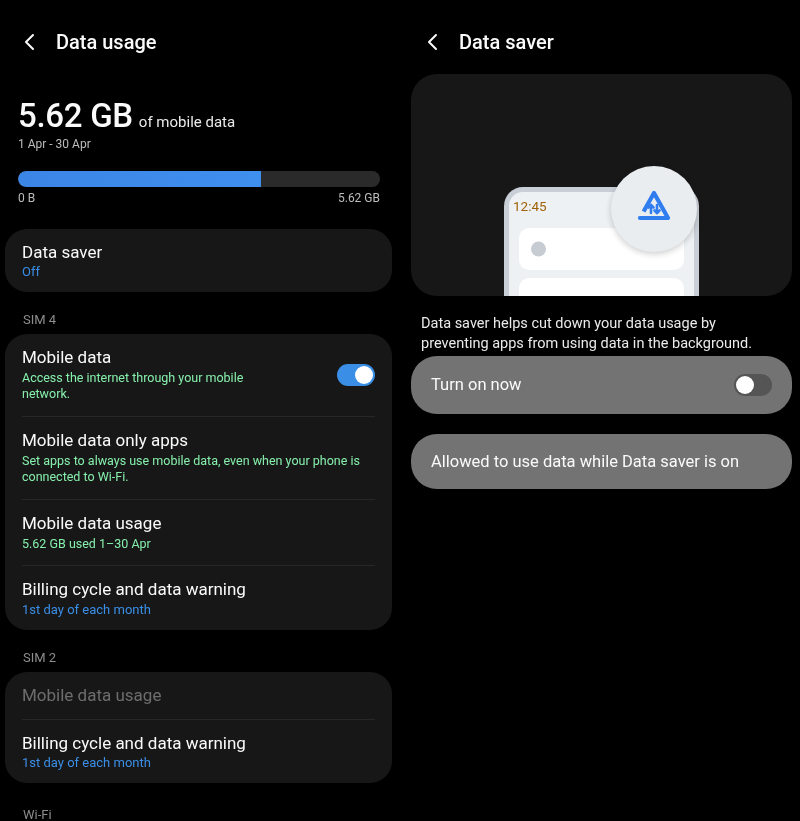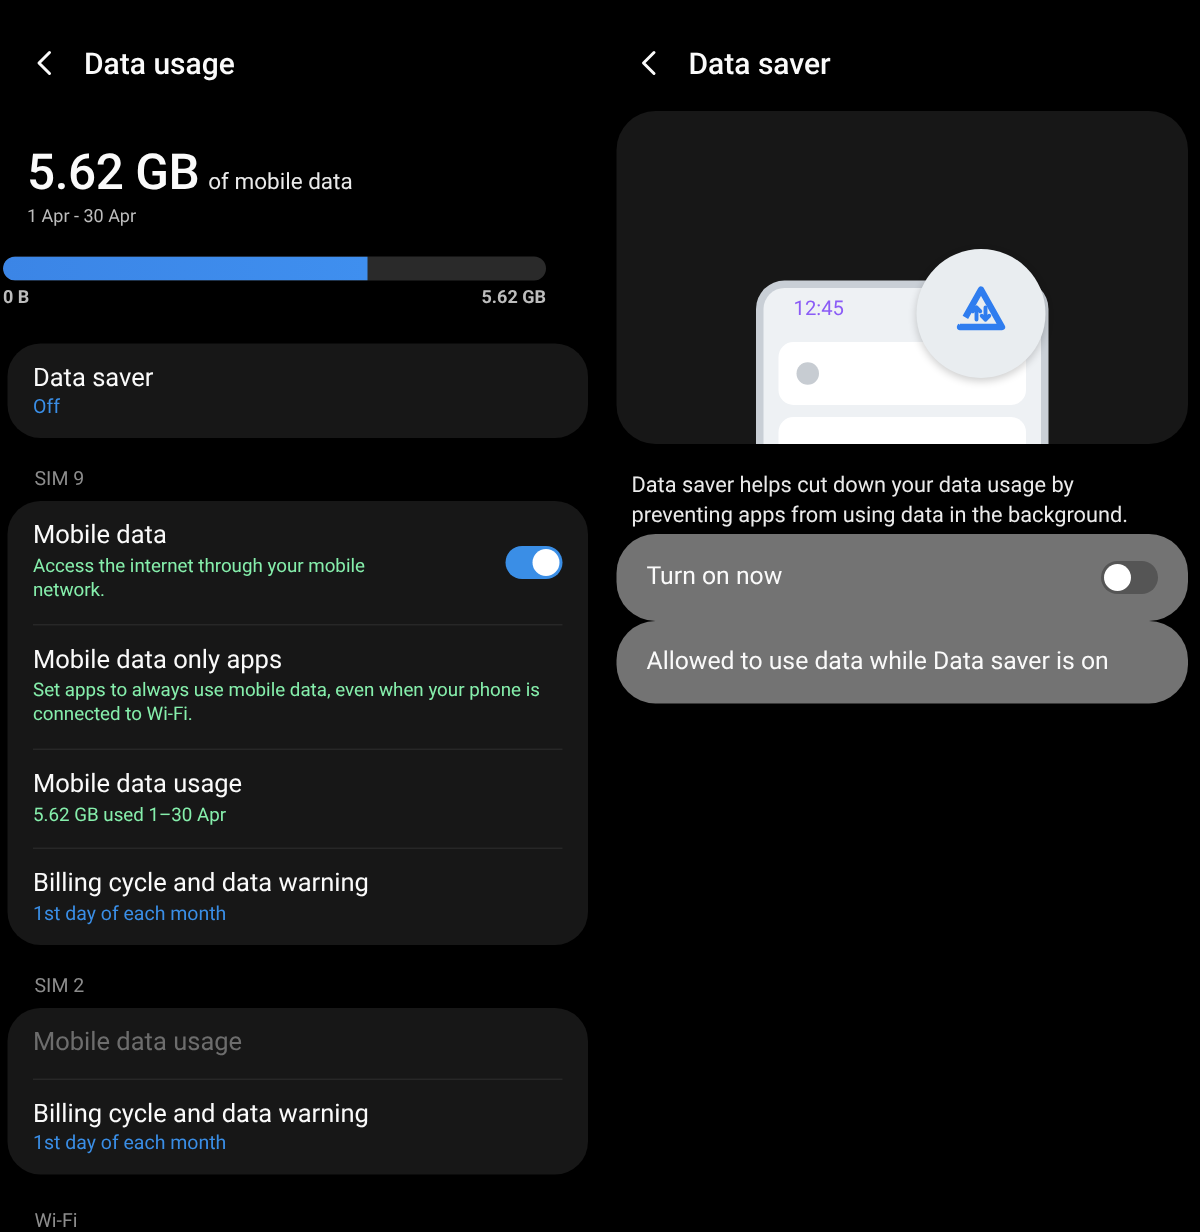--- a/index.html
+++ b/index.html
@@ -20,21 +20,21 @@
   .back { width: 14px; height: 22px; display: flex; align-items: center; justify-content: center; margin-right: 20px; }
   .back svg { stroke: #fafafa; }
   .header-title { font-size: 20px; font-weight: 500; }
 
   .usage-block { padding: 30px 18px 8px 18px; }
   .usage-main { display: flex; align-items: baseline; gap: 6px; }
   .usage-value { font-size: 33px; font-weight: 500; letter-spacing: -0.3px; }
   .usage-suffix { font-size: 15px; color: #eaeaea; }
   .usage-period { font-size: 12px; color: #bdbdbd; margin-top: 2px; }
 
-  .bar-wrap { padding: 0 2px; margin-top: 12px; font-weight: bold; }
+  .bar-wrap { padding: 0 18px; margin-top: 12px; }
   .bar-track { width: 362px; height: 16px; background: #2a2a2a; border-radius: 8px; position: relative; overflow: hidden; }
   .bar-fill { position: absolute; left: 0; top: 0; bottom: 0; width: 67%; background: linear-gradient(90deg,#3b85e6,#3f8fef); border-radius: 8px 0 0 8px; }
   .bar-labels { width: 362px; display: flex; justify-content: space-between; font-size: 12px; color: #bdbdbd; margin-top: 4px; }
 
   .card { background: #171717; border-radius: 22px; margin: 0 5px; }
   .card + .section-label { margin-top: 14px; }
   .card-top { margin-top: 24px; }
 
   .row { padding: 13px 17px 13px 17px; position: relative; }
   .row-title { font-size: 17px; color: #fafafa; line-height: 1.25; }
@@ -53,33 +53,33 @@
   .toggle { width: 38px; height: 22px; border-radius: 11px; position: relative; }
   .toggle .knob { position: absolute; width: 18px; height: 18px; background: #fff; border-radius: 50%; top: 2px; }
   .toggle.on { background: #3a8ee6; }
   .toggle.on .knob { right: 2px; }
   .toggle.off { background: #555; }
   .toggle.off .knob { left: 2px; }
 
   
   .illus-card { background: #171717; border-radius: 26px; margin: 8px 8px 0 8px; height: 222px; position: relative; overflow: hidden; }
   .phone-mock { position: absolute; left: 98px; right: 98px; bottom: -20px; top: 118px; background: #eef1f4; border-radius: 14px 14px 0 0; box-shadow: 0 0 0 5px #c9cfd6; }
-  .phone-status { position: absolute; top: 6px; left: 20px; font-size: 13.5px; color: #8b5cf6; }
+  .phone-status { position: absolute; top: 6px; left: 4px; font-size: 13.5px; color: #a16207; }
   .phone-status-right { position: absolute; top: 10px; right: 14px; width: 8px; height: 12px; background: #7a8089; border-radius: 1px; }
   .phone-row1 { position: absolute; top: 36px; left: 10px; right: 10px; height: 42px; background: #fff; border-radius: 10px; }
   .phone-dot { position: absolute; left: 12px; top: 50%; transform: translateY(-50%); width: 15px; height: 15px; background: #c7ccd2; border-radius: 50%; }
   .phone-row2 { position: absolute; top: 86px; left: 10px; right: 10px; height: 42px; background: #fff; border-radius: 10px; }
   .big-circle { position: absolute; width: 86px; height: 86px; background: #e9edf0; border-radius: 50%; top: 92px; left: 200px; display: flex; align-items: center; justify-content: center; box-shadow: 0 2px 6px rgba(0,0,0,.2); }
 
   .info-text { font-size: 14.5px; color: #eaeaea; line-height: 1.4; padding: 18px 18px 1px 18px; }
 
   .r-card { background: #737373; border-radius: 26px; margin: 0 8px; }
   .r-row { padding: 18px 20px; display: flex; align-items: center; justify-content: space-between; }
   .r-row .ttl { font-size: 16.5px; }
-  .r-card + .r-card { margin-top: 0; }
+  .r-card + .r-card { margin-top: 20px; }
 </style>
 </head>
 <body>
 
 <div class="pane pane-left">
   <div class="header">
     <div class="back">
       <svg width="11" height="18" viewBox="0 0 11 18" fill="none">
           <path d="M9 2 L2 9 L9 16" stroke-width="2" stroke-linecap="round" stroke-linejoin="round"></path>
         </svg>
@@ -105,21 +105,21 @@
     </div>
   </div>
 
   <div class="card card-top">
     <div class="row">
       <div class="row-title">Data saver</div>
       <div class="row-link">Off</div>
     </div>
   </div>
 
-  <div class="section-label">SIM 9</div>
+  <div class="section-label">SIM 4</div>
 
   <div class="card">
     <div class="row row-toggle">
       <div class="txt">
         <div class="row-title">Mobile data</div>
         <div class="row-sub">Access the internet through your mobile network.</div>
       </div>
       <div class="toggle on">
           <div class="knob"></div>
         </div>

